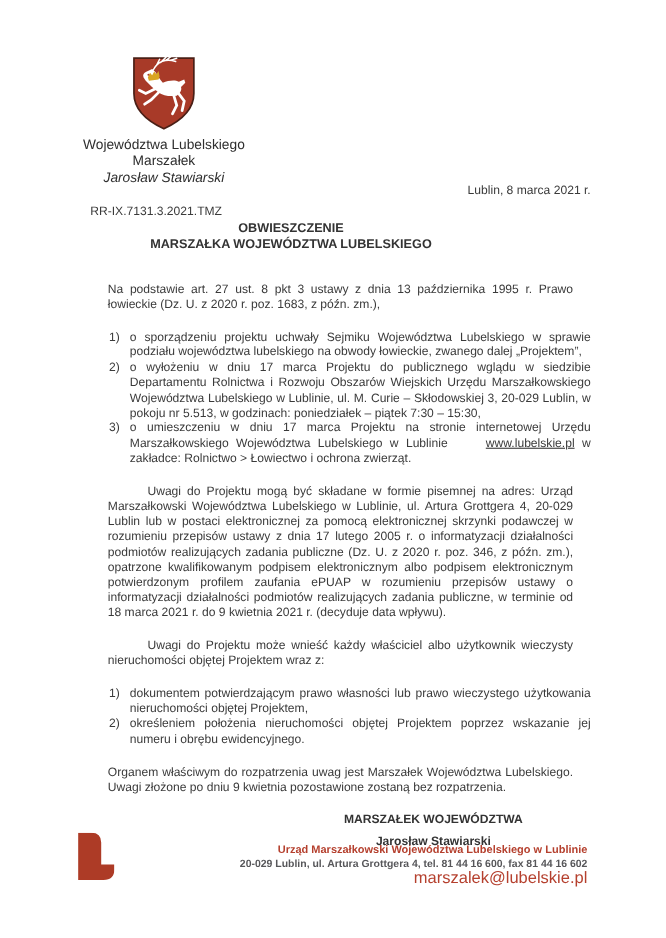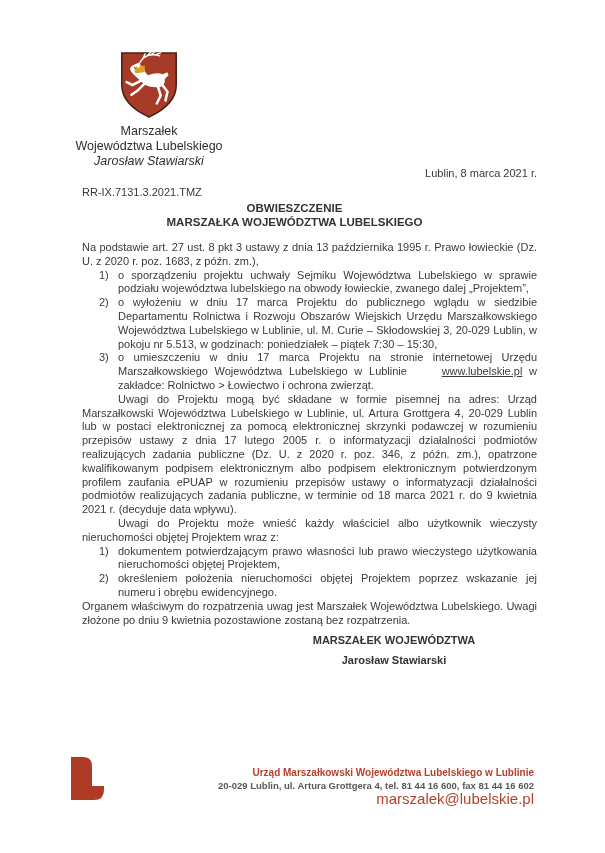--- a/index.html
+++ b/index.html
@@ -11,25 +11,25 @@
   
   .letterhead { position:absolute; top:50px; left:35px; width:228px; text-align:center; }
   .coat { display:block; width:62px; height:70px; margin:0 auto 4px auto; }
   .lh-line { font-size:12.5px; line-height:15px; color:#2e2e2e; }
   .lh-name { font-style:italic; }
   
   .place-date { position:absolute; top:167px; right:68px; font-size:11px; color:#3a3a3a; }
   .reference  { position:absolute; top:186px; left:82px; font-size:11px; color:#3a3a3a; }
   
   .titleblock { position:absolute; top:201px; left:0; width:529px; text-align:center;
-                font-weight:bold; font-size:11.5px; line-height:14px; color:#333;margin-left:30px; }
+                font-weight:bold; font-size:11.5px; line-height:14px; color:#333; }
   
   .content { position:absolute; top:241px; left:82px; width:455px;
              font-size:11px; line-height:13.8px; text-align:justify; color:#3a3a3a; }
-  .content p { margin:0; }
+  .content p { margin:16px; }
   .p-intro { }
   .notice { margin:13px 0 9px 0; text-align:center; font-weight:bold; }
   .olist { }
   .li { position:relative; padding-left:36px; }
   .li .num { position:absolute; left:17px; top:0; }
   .p-comments { margin-top:5px; text-indent:36px; }
   .p-who { margin-top:12px; text-indent:36px; }
   .p-authority { margin-top:8px; }
   .doclink { color:#3a3a3a; text-decoration:underline; cursor:pointer;margin-left:28px; }
   
@@ -49,22 +49,22 @@
 
   <div class="letterhead">
     <svg class="coat" viewBox="0 0 62 72" aria-hidden="true">
       <path d="M3,3 H59 V36 Q59,56 31,69 Q3,56 3,36 Z" fill="#a83a28" stroke="#4a1f16" stroke-width="1.6"></path>
       <path d="M21,14 C25,6 33,3 42,6 M24,10 L27,4 M28,7 L33,2 M33,5 L38,1 M37,5 L43,3" stroke="#ffffff" stroke-width="1.4" fill="none" stroke-linecap="round"></path>
       <path d="M12,21 C11,19 12,17 14,16 L20,13 L23,16 C25,19 27,23 30,26 C35,24 41,23 45,25 L50,23 L51,26 L47,30 C48,33 46,36 43,38 C37,39 30,38 26,35 C22,32 17,27 14,24 Z" fill="#ffffff"></path>
       <path d="M24,31 L14,36 L8,33 M27,34 L19,42 L13,46 M40,37 L43,47 L39,55 M44,35 L50,43 L48,52" stroke="#ffffff" stroke-width="2.6" fill="none" stroke-linecap="round"></path>
       <path d="M16,21 L18,16.5 L20,19 L22,15.5 L24,18 L26,15 L27,20 L26,23 L17,24 Z" fill="#d9a521"></path>
       <circle cx="16.5" cy="18.5" r="0.9" fill="#a83a28"></circle>
     </svg>
+    <div class="lh-line">Województwa Lubelskiego</div>
     <div class="lh-line">Marszałek</div>
-    <div class="lh-line">Województwa Lubelskiego</div>
     <div class="lh-line lh-name">Jarosław Stawiarski</div>
   </div>
 
   <div class="place-date">Lublin, 8 marca 2021 r.</div>
   <div class="reference">RR-IX.7131.3.2021.TMZ</div>
 
   <div class="titleblock">
     <div>OBWIESZCZENIE</div>
     <div>MARSZAŁKA WOJEWÓDZTWA LUBELSKIEGO</div>
   </div>

